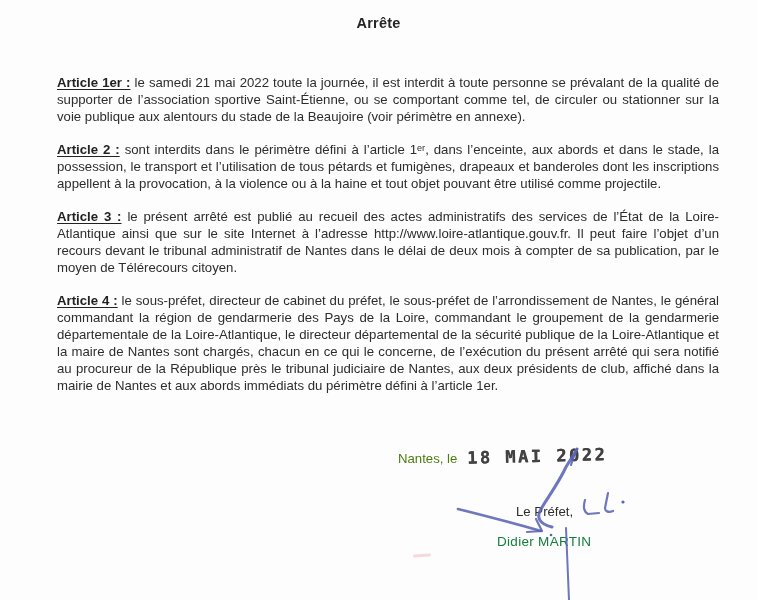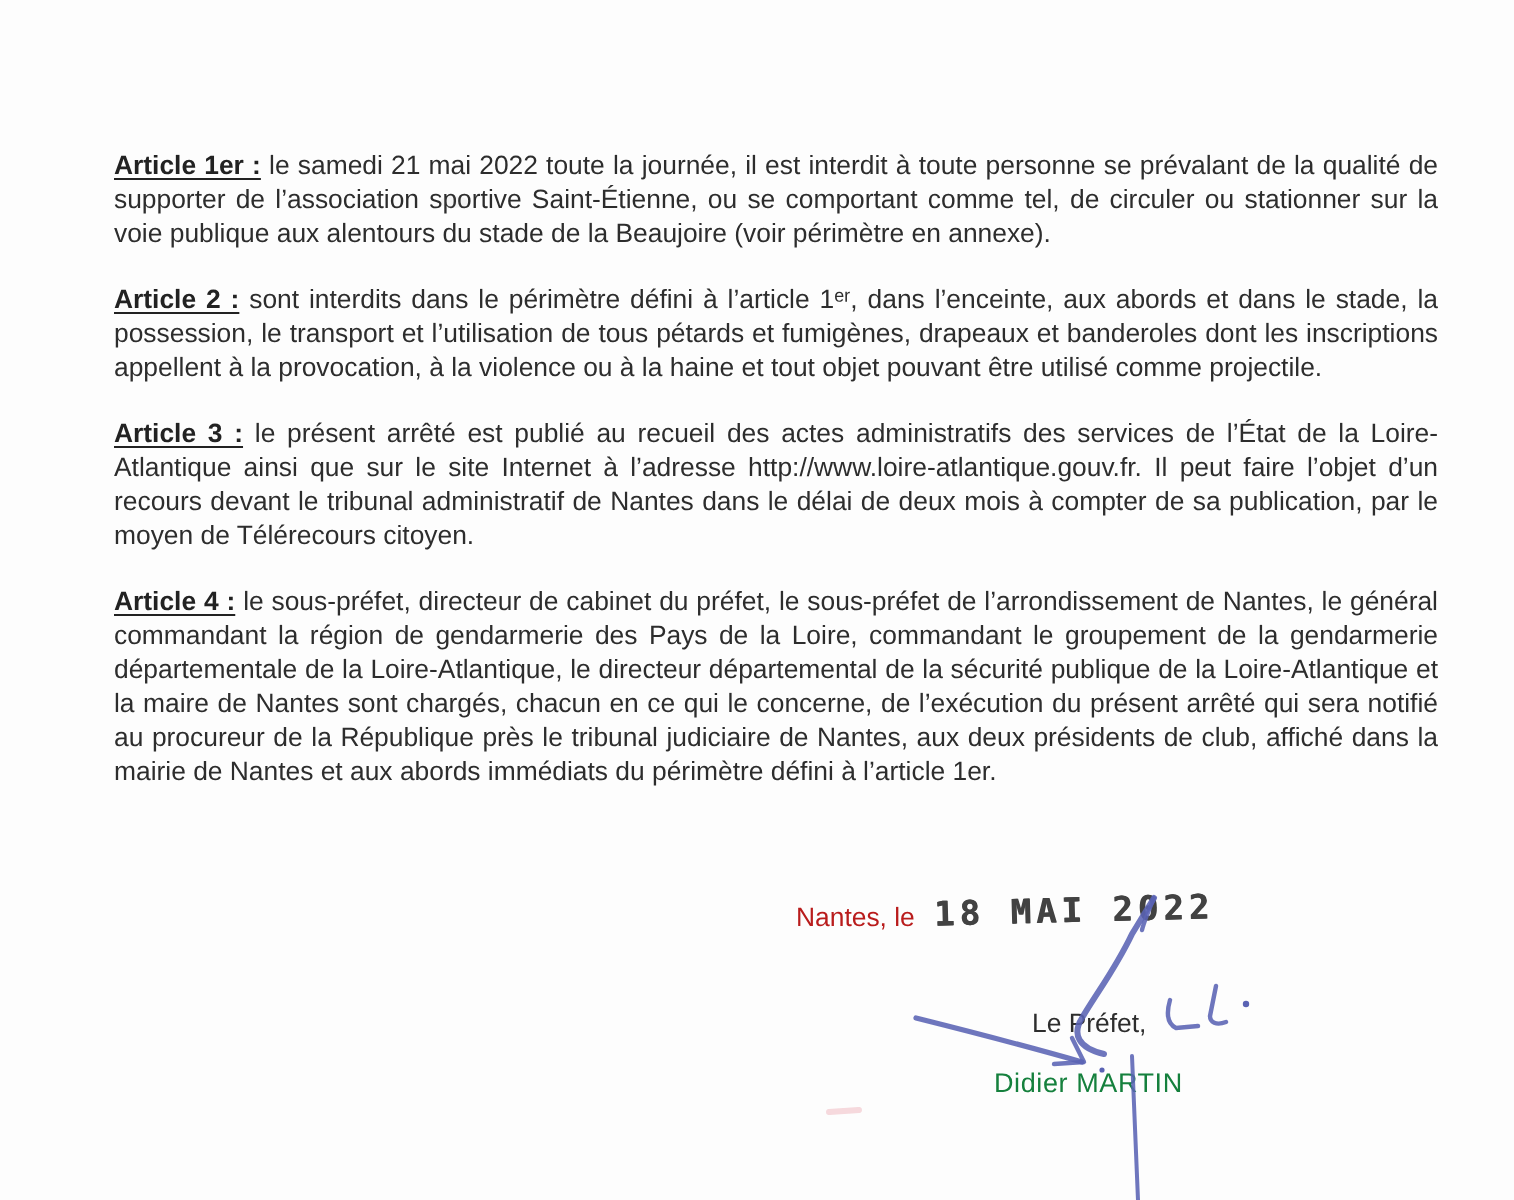--- a/index.html
+++ b/index.html
@@ -51,21 +51,21 @@
     left: 398px;
     top: 446px;
     display: flex;
     align-items: flex-start;
     gap: 10px;
     white-space: nowrap;
   }
   .place-label {
     font-size: 13.2px;
     padding-top: 5px;
-    color: #b91c1c;
+    color: #4d7c0f;
   }
   .date-stamp {
     font-family: "DejaVu Sans Mono", monospace;
     font-weight: bold;
     font-size: 17px;
     letter-spacing: 2.5px;
     color: #424242;
     transform: rotate(-1.5deg);
     text-shadow: 0.4px 0 0 #424242;
   }
@@ -110,20 +110,21 @@
     height: 6px;
     background: rgba(120, 120, 120, 0.07);
     border-radius: 50%;
   }
 </style>
 </head>
 <body>
 
 <div class="page">
 
+  <h1 class="doc-title">Arrête</h1>
 
   <div class="content">
     <p><span class="article-label">Article 1er :</span> <span>le samedi 21 mai 2022 toute la journée, il est interdit à toute personne se prévalant de la qualité de supporter de l’association sportive Saint-Étienne, ou se comportant comme tel, de circuler ou stationner sur la voie publique aux alentours du stade de la Beaujoire (voir périmètre en annexe).</span></p>
     <p><span class="article-label">Article 2 :</span> <span>sont interdits dans le périmètre défini à l’article 1ᵉʳ, dans l’enceinte, aux abords et dans le stade, la possession, le transport et l’utilisation de tous pétards et fumigènes, drapeaux et banderoles dont les inscriptions appellent à la provocation, à la violence ou à la haine et tout objet pouvant être utilisé comme projectile.</span></p>
     <p><span class="article-label">Article 3 :</span> <span>le présent arrêté est publié au recueil des actes administratifs des services de l’État de la Loire-Atlantique ainsi que sur le site Internet à l’adresse http://www.loire-atlantique.gouv.fr. Il peut faire l’objet d’un recours devant le tribunal administratif de Nantes dans le délai de deux mois à compter de sa publication, par le moyen de Télérecours citoyen.</span></p>
     <p><span class="article-label">Article 4 :</span> <span>le sous-préfet, directeur de cabinet du préfet, le sous-préfet de l’arrondissement de Nantes, le général commandant la région de gendarmerie des Pays de la Loire, commandant le groupement de la gendarmerie départementale de la Loire-Atlantique, le directeur départemental de la sécurité publique de la Loire-Atlantique et la maire de Nantes sont chargés, chacun en ce qui le concerne, de l’exécution du présent arrêté qui sera notifié au procureur de la République près le tribunal judiciaire de Nantes, aux deux présidents de club, affiché dans la mairie de Nantes et aux abords immédiats du périmètre défini à l’article 1er.</span></p>
   </div>
 
   <div class="place-date">
     <span class="place-label">Nantes, le</span>

